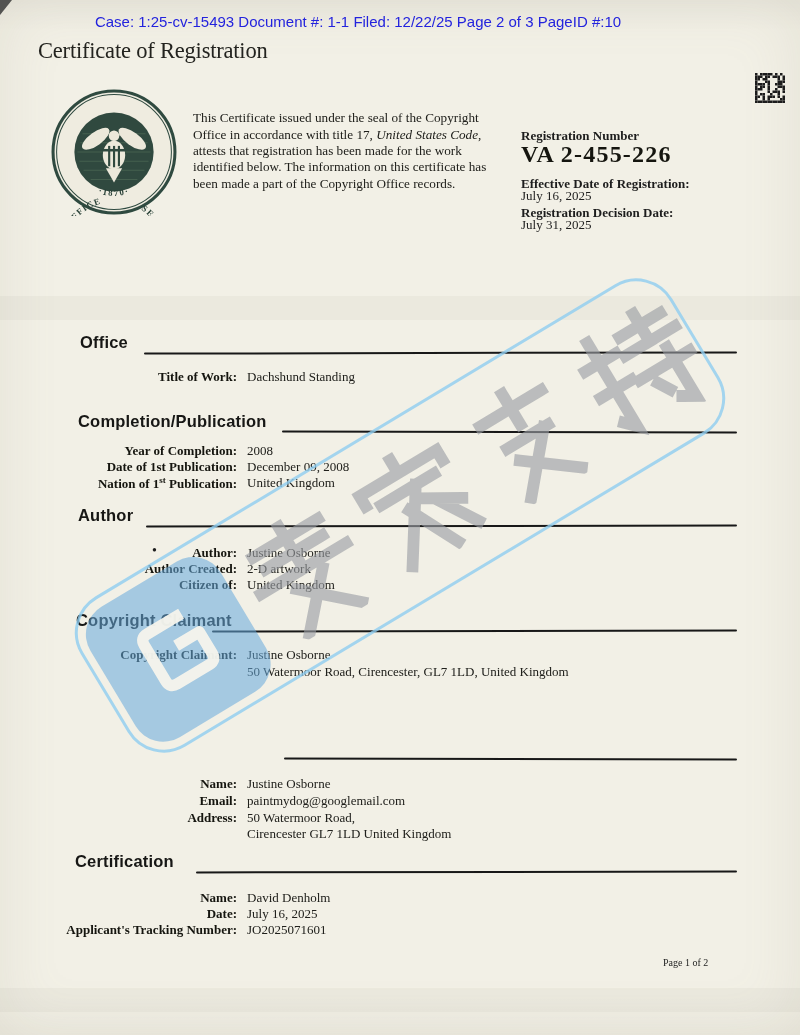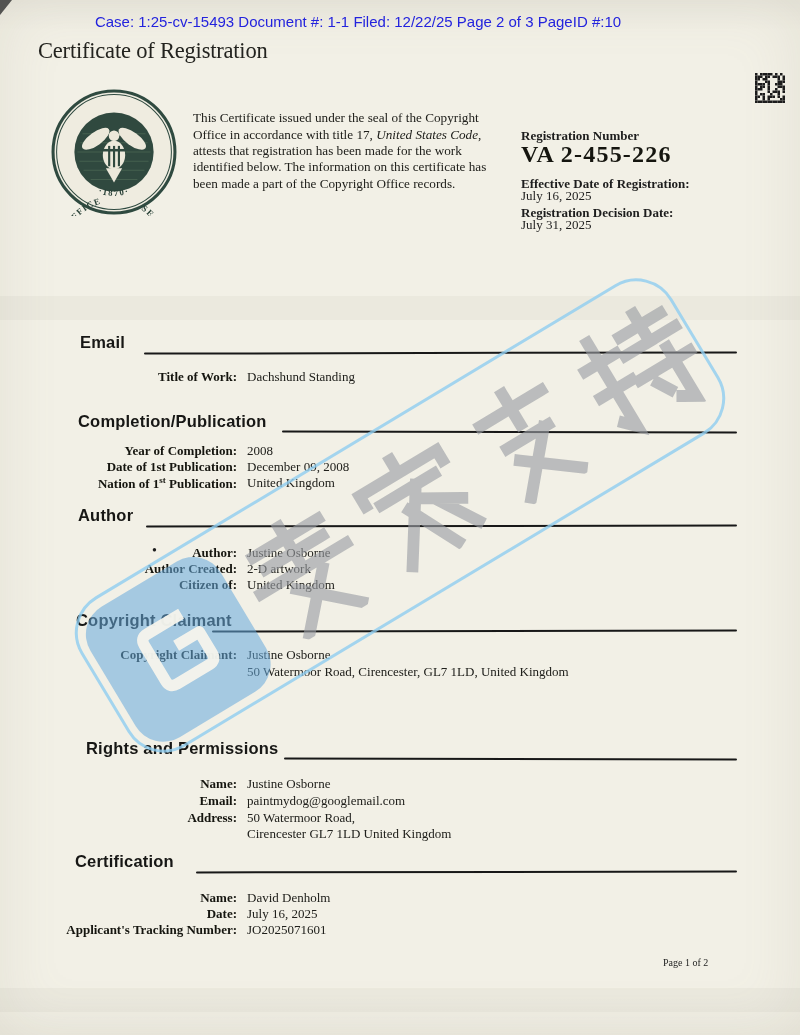--- a/index.html
+++ b/index.html
@@ -196,21 +196,21 @@
 
   <p class="statement"><span>This Certificate issued under the seal of the Copyright Office in accordance with title 17, </span><i>United States Code</i><span>, attests that registration has been made for the work identified below. The information on this certificate has been made a part of the Copyright Office records.</span></p>
 
   <div class="reg-line reg-label" style="top:128px;">Registration Number</div>
   <div class="reg-line reg-number" style="top:141px;">VA 2-455-226</div>
   <div class="reg-line reg-label" style="top:176px;">Effective Date of Registration:</div>
   <div class="reg-line reg-value" style="top:188px;">July 16, 2025</div>
   <div class="reg-line reg-label" style="top:205px;">Registration Decision Date:</div>
   <div class="reg-line reg-value" style="top:217px;">July 31, 2025</div>
 
-  <div class="sec-h" style="left:80px;top:333px;">Email</div>
+  <div class="sec-h" style="left:80px;top:333px;">Office</div>
   <div class="rule" style="left:144px;top:352px;width:593px;transform:rotate(-0.12deg);"></div>
   <div class="frow" style="top:369px;">
     <span class="flabel">Title of Work:</span>
     <span class="fvalue">Dachshund Standing</span>
   </div>
 
   <div class="sec-h" style="left:78px;top:412px;">Completion/Publication</div>
   <div class="rule" style="left:282px;top:431px;width:455px;transform:rotate(0.1deg);"></div>
   <div class="frow" style="top:443px;">
     <span class="flabel">Year of Completion:</span>
@@ -244,21 +244,20 @@
   <div class="sec-h" style="left:76px;top:611px;">Copyright Claimant</div>
   <div class="rule" style="left:212px;top:630px;width:525px;transform:rotate(-0.12deg);"></div>
   <div class="frow" style="top:647px;">
     <span class="flabel">Copyright Claimant:</span>
     <span class="fvalue">Justine Osborne</span>
   </div>
   <div class="frow" style="top:664px;">
     <span class="fvalue">50 Watermoor Road, Cirencester, GL7 1LD, United Kingdom</span>
   </div>
 
-  <div class="sec-h" style="left:86px;top:739px;">Rights and Permissions</div>
   <div class="rule" style="left:284px;top:758px;width:453px;transform:rotate(0.1deg);"></div>
   <div class="frow" style="top:776px;">
     <span class="flabel">Name:</span>
     <span class="fvalue">Justine Osborne</span>
   </div>
   <div class="frow" style="top:793px;">
     <span class="flabel">Email:</span>
     <span class="fvalue">paintmydog@googlemail.com</span>
   </div>
   <div class="frow" style="top:810px;">

